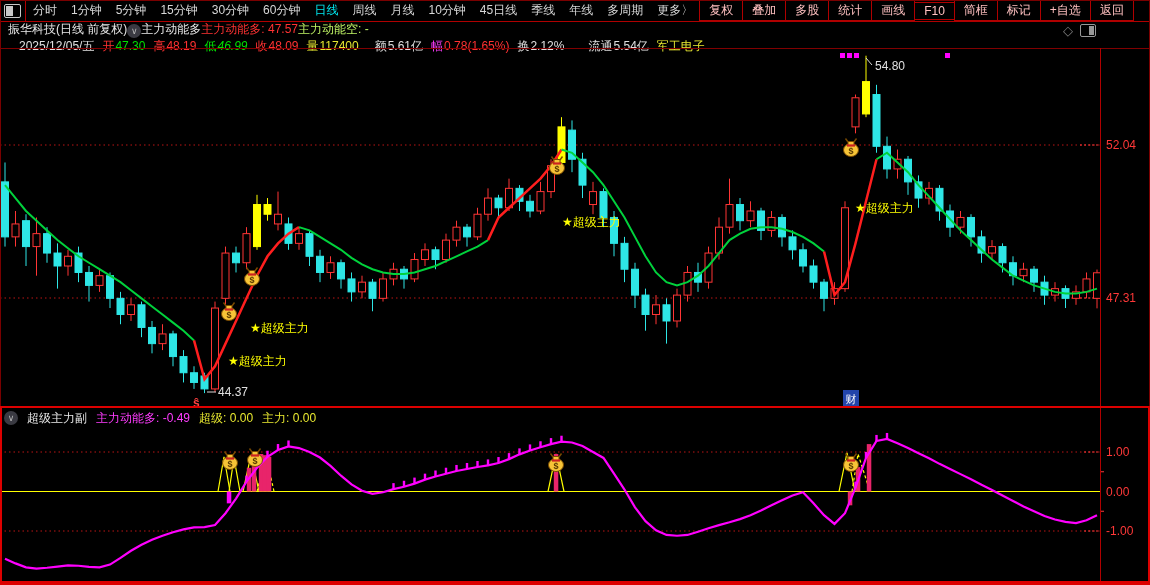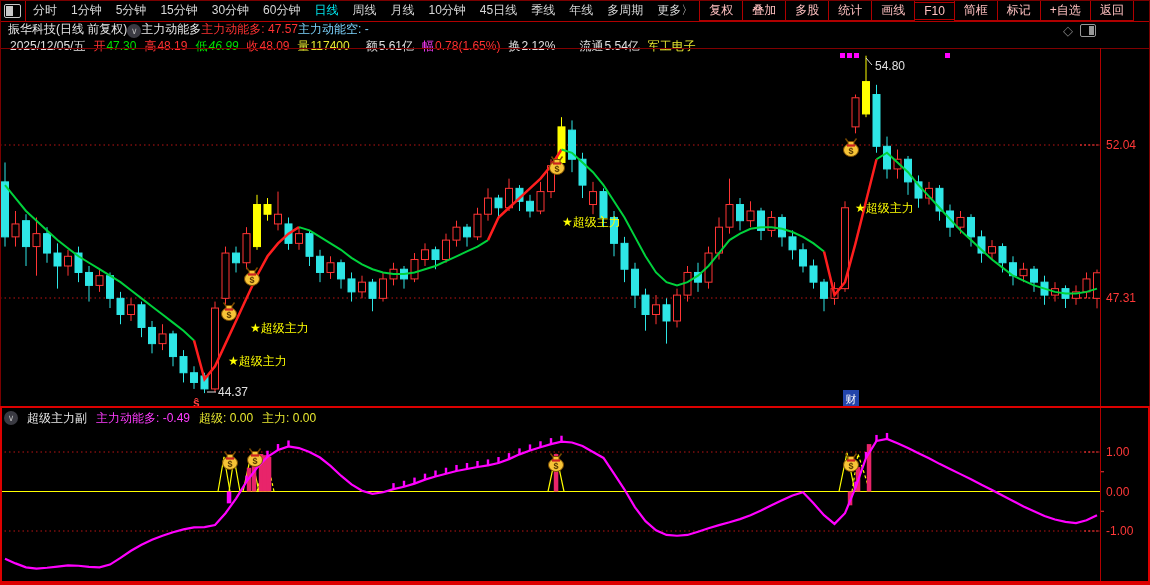--- a/index.html
+++ b/index.html
@@ -10,22 +10,22 @@
   .win-icon{width:15px;height:12px;border:1px solid #c8c8c8;border-radius:2px;margin:0 4px 0 4px;position:relative;flex:none;}
   .win-icon .half{position:absolute;left:1px;top:1px;bottom:1px;width:7px;background:#c8c8c8;}
   .tb-sep{width:1px;height:21px;background:#b00000;flex:none;}
   .menu{display:flex;align-items:center;height:21px;}
   .menu .it{padding:0 7px;color:#d8d8d8;cursor:default;white-space:nowrap;}
   .menu .it.active{color:#00e8f0;}
   .menu-right{margin-left:auto;display:flex;align-items:center;height:21px;}
   .menu-right .bt{padding:1px 9px;color:#ffc0c0;border:1px solid #b00000;margin-left:-1px;white-space:nowrap;background:#000;}
   
   .header1{position:absolute;left:8px;top:22px;height:16px;display:flex;align-items:flex-end;gap:0;white-space:nowrap;}
-  .header2{position:absolute;left:10px;top:38px;height:16px;display:flex;align-items:center;white-space:nowrap;justify-content:space-between;}
-  .c-white{color:#e8e8e8}.c-red{color:#ff3232}.c-green{color:#7dd3fc}
+  .header2{position:absolute;left:19px;top:38px;height:16px;display:flex;align-items:center;white-space:nowrap;justify-content:space-between;}
+  .c-white{color:#e8e8e8}.c-red{color:#ff3232}.c-green{color:#bef264}
   .c-yellow{color:#e8e830}.c-mag{color:#ff3cff}
   .circ{width:14px;height:14px;border-radius:50%;background:#3a3a42;display:inline-flex;align-items:center;justify-content:center;color:#b8b8b8;font-size:9px;flex:none;}
   .corner{position:absolute;right:54px;top:24px;display:flex;align-items:center;gap:7px;}
   .dia{color:#808080;font-size:13px;line-height:12px;}
   .split-sq{width:14px;height:11px;border:1px solid #989898;border-radius:2px;position:relative;display:inline-block;}
   .split-sq .half{position:absolute;right:1px;top:1px;bottom:1px;width:5px;background:#989898;}
   
   .sub-header{position:absolute;left:4px;top:410px;height:16px;display:flex;align-items:center;gap:9px;white-space:nowrap;z-index:5;}
   
   svg.layer{position:absolute;left:0;background:transparent;}

